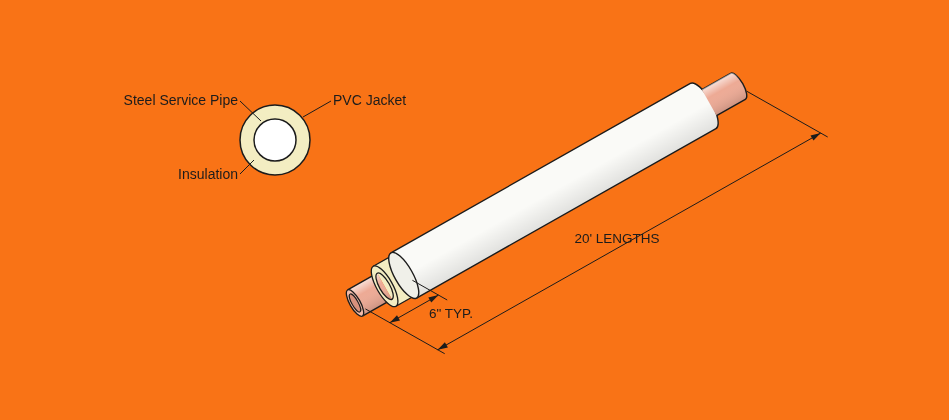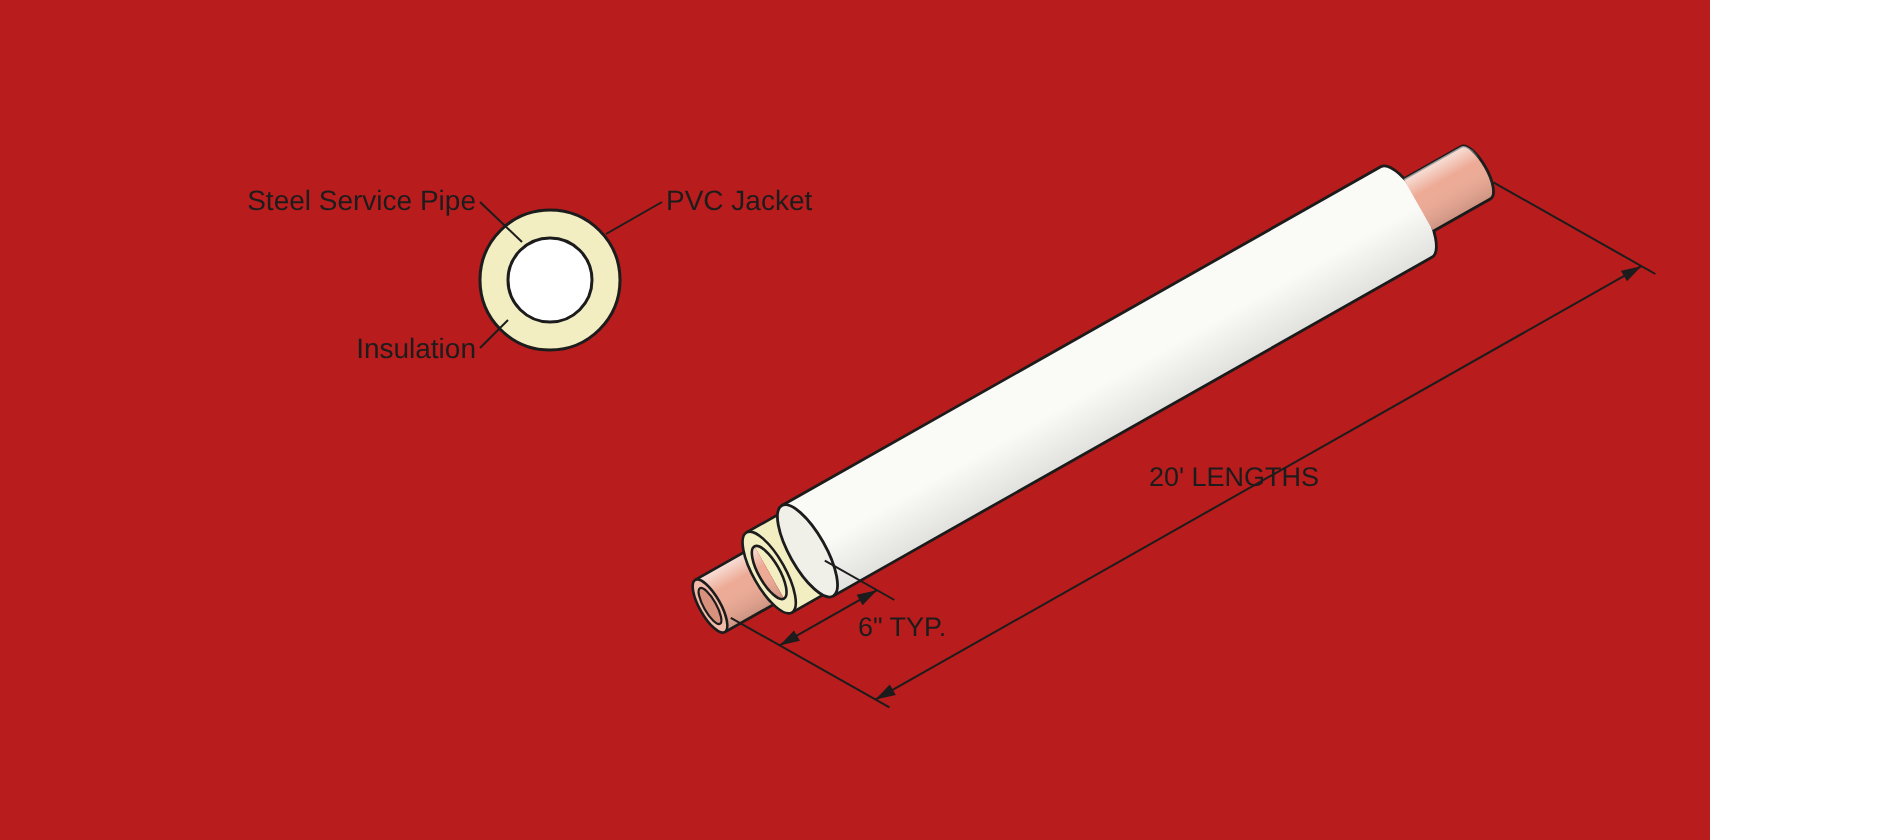--- a/index.html
+++ b/index.html
@@ -1,20 +1,20 @@
 <!DOCTYPE html>
 <html><head>
 <meta charset="utf-8">
 <style>
   html, body { margin: 0; padding: 0; background: #ffffff; }
   .stage {
     position: relative;
-    width: 855px;
+    width: 949px;
     height: 420px;
-    background: #b91c1c;
+    background: #f97316;
     font-family: "Liberation Sans", sans-serif;
     overflow: hidden;
   }
   svg text {
     font-family: "Liberation Sans", sans-serif;
     fill: #1c1c1c;
   }
   .callout { font-size: 14px; }
   .dim-label { font-size: 13.5px; }
 </style>

